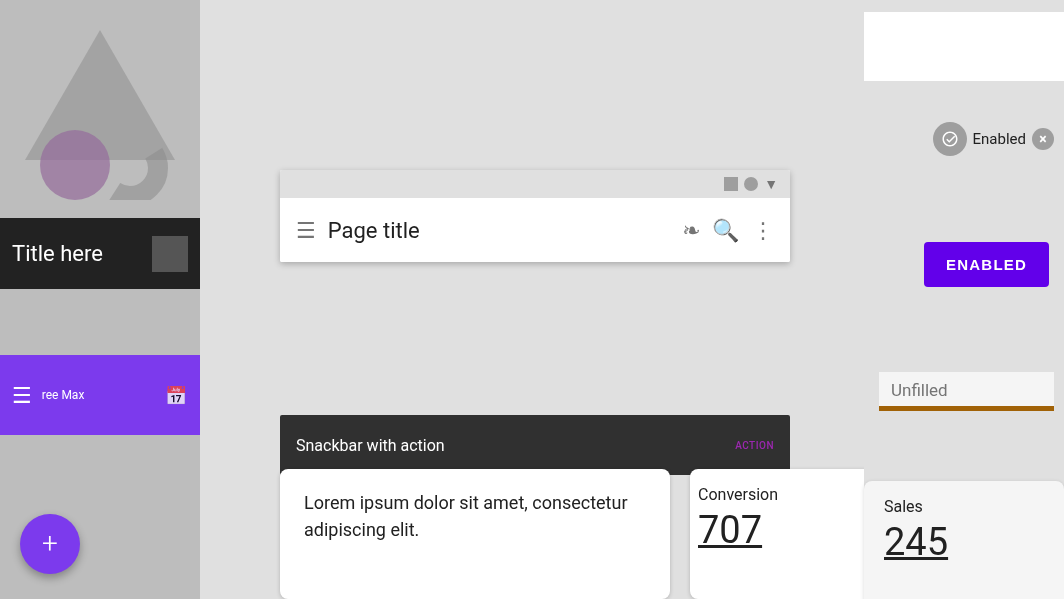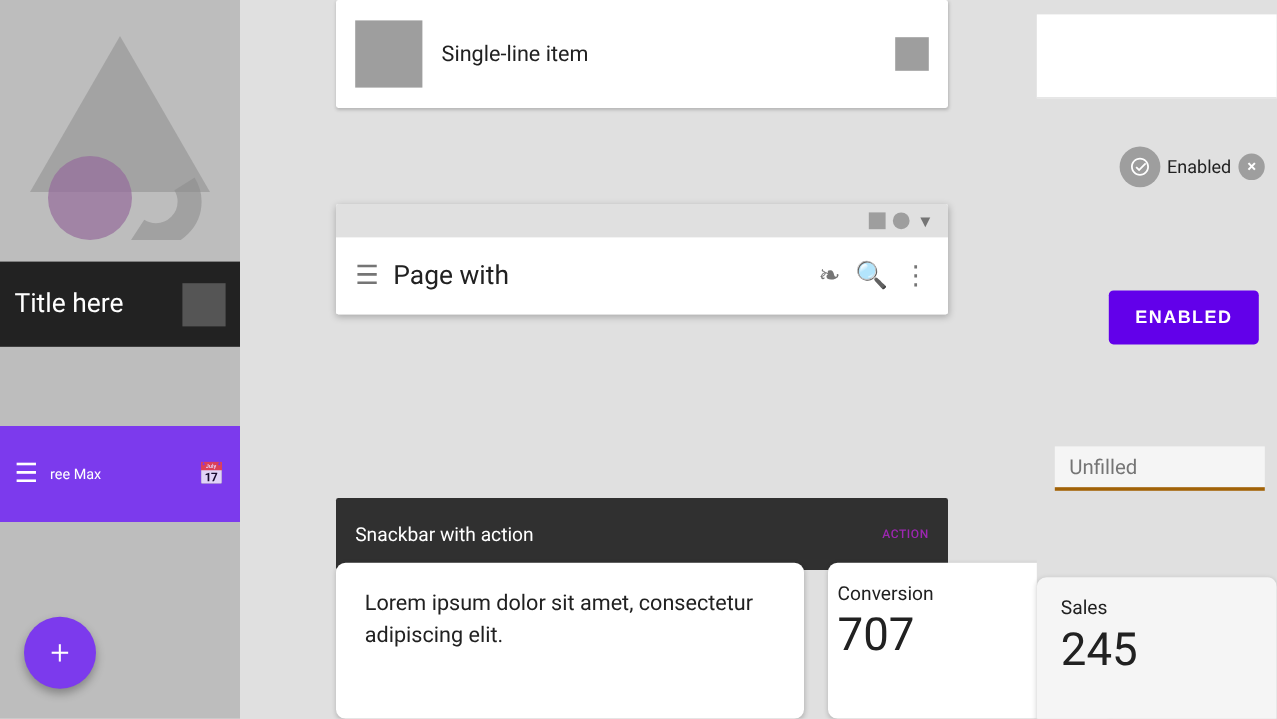--- a/index.html
+++ b/index.html
@@ -295,20 +295,21 @@
     .card-label {
       font-size: 16px;
       color: #212121;
       margin-bottom: 4px;
     }
 
     .card-value {
       font-size: 38px;
       font-weight: 400;
       color: #212121;
+      text-decoration: underline;
     }
 
     
     .right-panel {
       position: absolute;
       top: 12px;
       right: 0;
       width: 200px;
       height: 599px;
       background: #e0e0e0;
@@ -393,21 +394,21 @@
     .unfilled-field {
       position: absolute;
       top: 360px;
       right: 10px;
       width: 175px;
     }
 
     .unfilled-input-wrapper {
       background: #f5f5f5;
       padding: 8px 12px 6px;
-      border-bottom: 3px solid #a16207;
+      border-bottom: 5px solid #a16207;
     }
 
     .unfilled-input-text {
       font-size: 17px;
       color: #757575;
     }
 
     
     .bottom-card-sales {
       position: absolute;
@@ -448,35 +449,30 @@
     <span class="sidebar-purple-icon2">📅</span>
   </div>
 </div>
 
 <div class="fab-button">
   <span class="fab-plus">+</span>
 </div>
 
 <div class="main-area">
 
-  <div class="single-line-card">
-    <div class="single-line-thumb"></div>
-    <span class="single-line-text">Single-line item</span>
-    <div class="single-line-square"></div>
-  </div>
 
   <div class="app-bar">
     <div class="app-bar-status">
       <div class="status-square"></div>
       <div class="status-circle"></div>
       <span class="status-chevron">▼</span>
     </div>
     <div class="app-bar-content">
       <span class="appbar-menu-icon">☰</span>
-      <span class="appbar-title">Page with</span>
+      <span class="appbar-title">Page title</span>
       <span class="appbar-icon">❧</span>
       <span class="appbar-icon">🔍</span>
       <span class="appbar-icon">⋮</span>
     </div>
   </div>
 
   <div class="snackbar">
     <span class="snackbar-text">Snackbar with action</span>
     <span class="snackbar-action">ACTION</span>
   </div>

